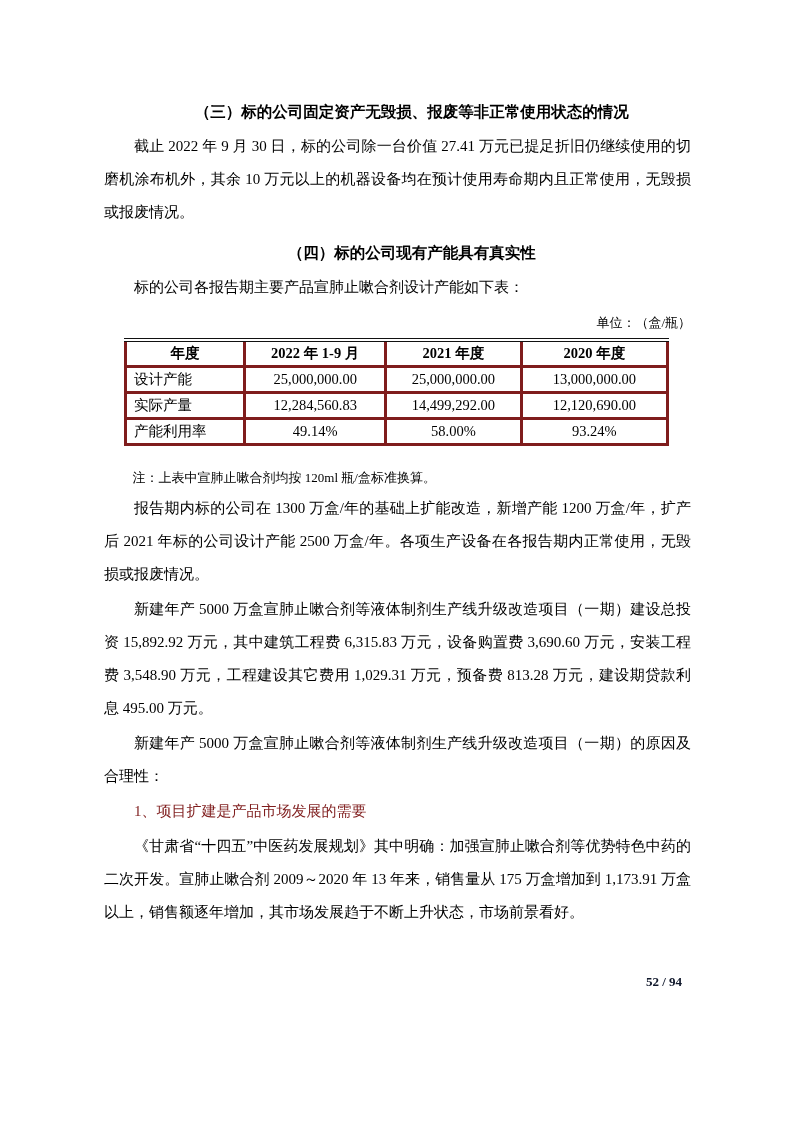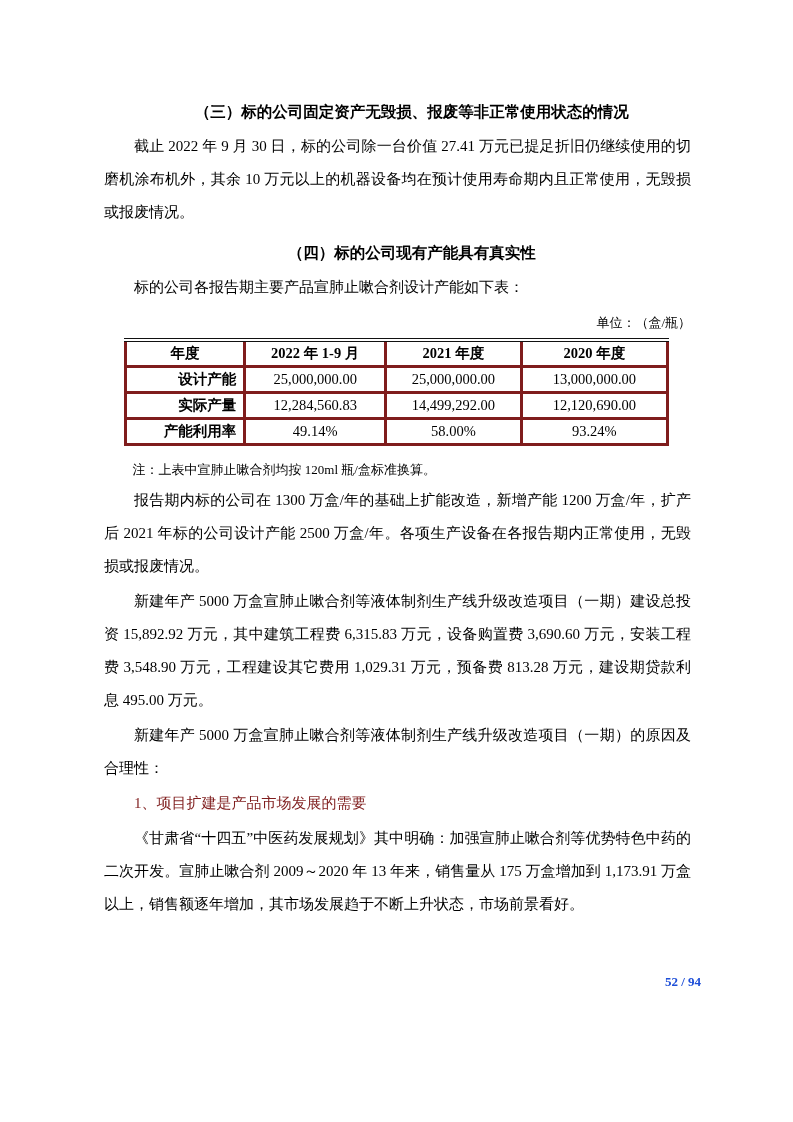--- a/index.html
+++ b/index.html
@@ -57,44 +57,44 @@
     font-size: 14.5px;
     padding: 2px 7px;
     height: 23px;
     color: #000;
   }
   .cap-table th {
     font-weight: 700;
     text-align: center;
     height: 25px;
   }
-  .cap-table td.row-label { text-align: right; font-weight: bold; }
+  .cap-table td.row-label { text-align: left; }
   .cap-table td.num { text-align: center; }
   .table-note {
     font-size: 13px;
     line-height: 25px;
     text-indent: 2.2em;
-    margin-top: 11px;
+    margin-top: 19px;
     color: #000;
   }
   .list-line {
     font-size: 15px;
     line-height: 33px;
     text-indent: 2em;
     margin-top: 2px;
     color: #7f1d1d;
   }
   .footer-pagenum {
     position: absolute;
     top: 974px;
-    right: 92px;
+    right: 111px;
     font-family: "Liberation Serif", "DejaVu Serif", serif;
     font-weight: 700;
     font-size: 13px;
-    color: #1d4ed8;
+    color: #0f172a;
   }
 </style>
 </head>
 <body>
 
 <div class="page">
   <div class="content">
 
     <div class="sec-heading">（三）标的公司固定资产无毁损、报废等非正常使用状态的情况</div>
     <p class="para">截止 2022 年 9 月 30 日，标的公司除一台价值 27.41 万元已提足折旧仍继续使用的切磨机涂布机外，其余 10 万元以上的机器设备均在预计使用寿命期内且正常使用，无毁损或报废情况。</p>

